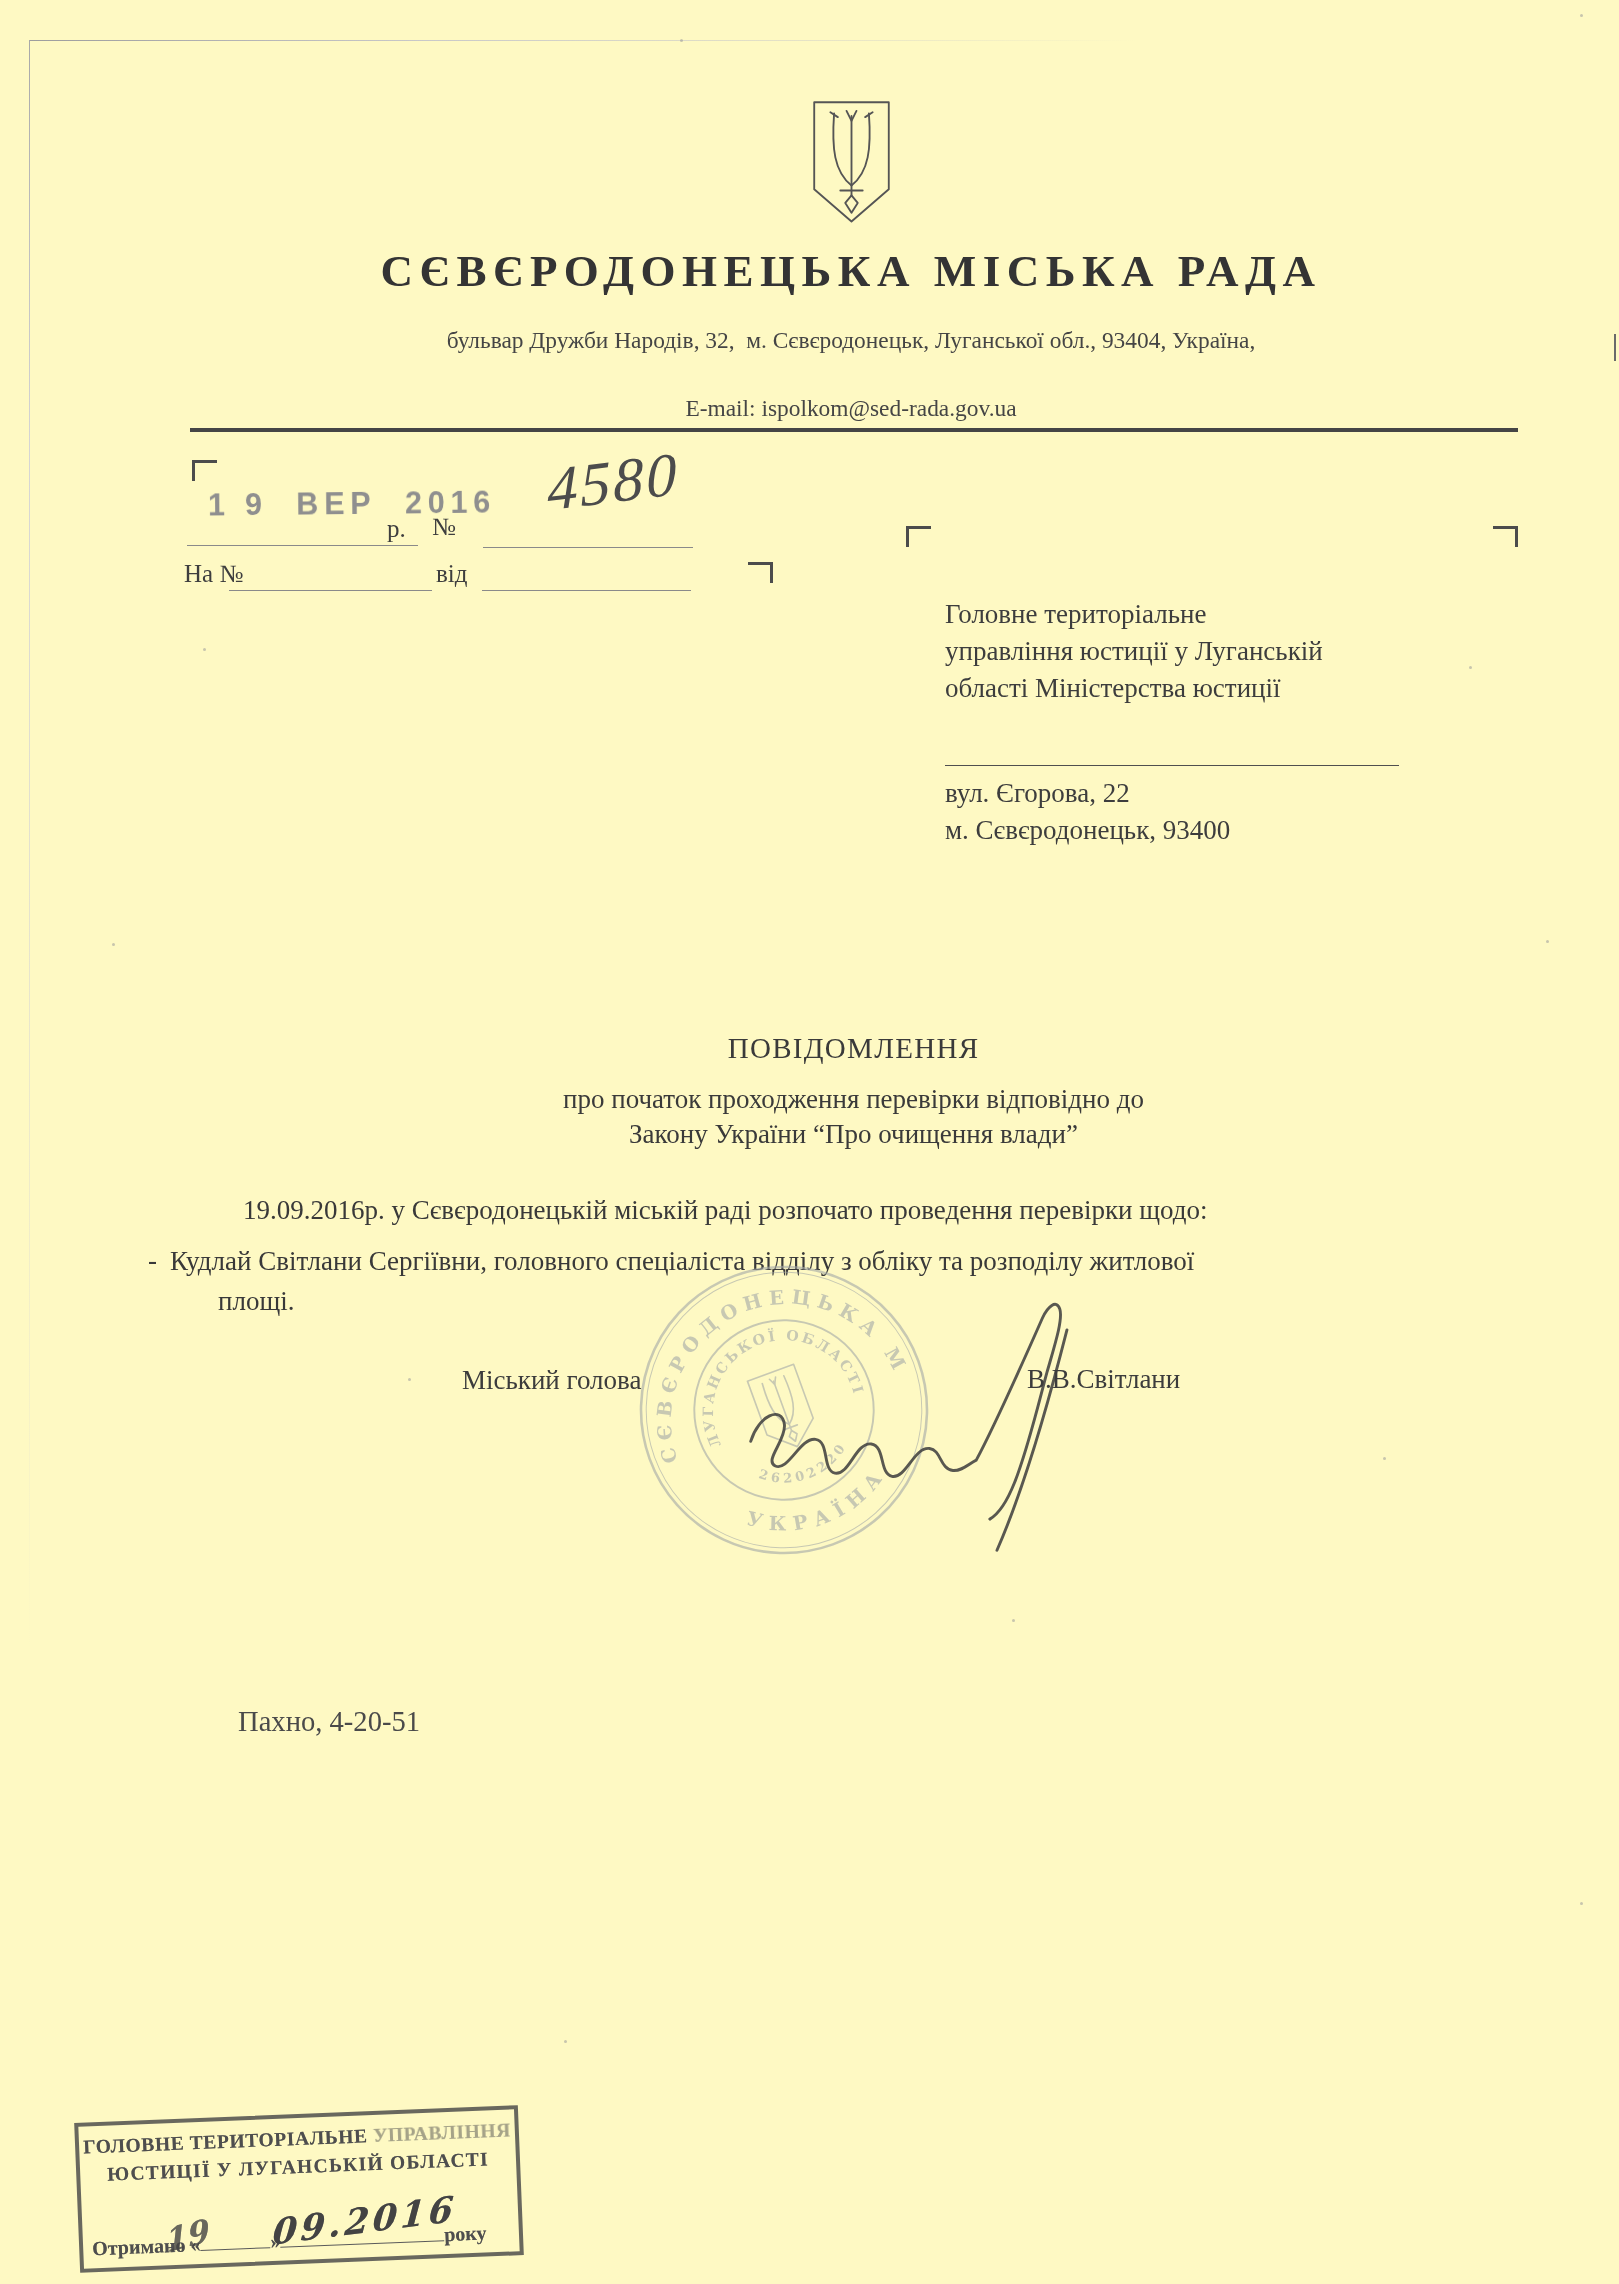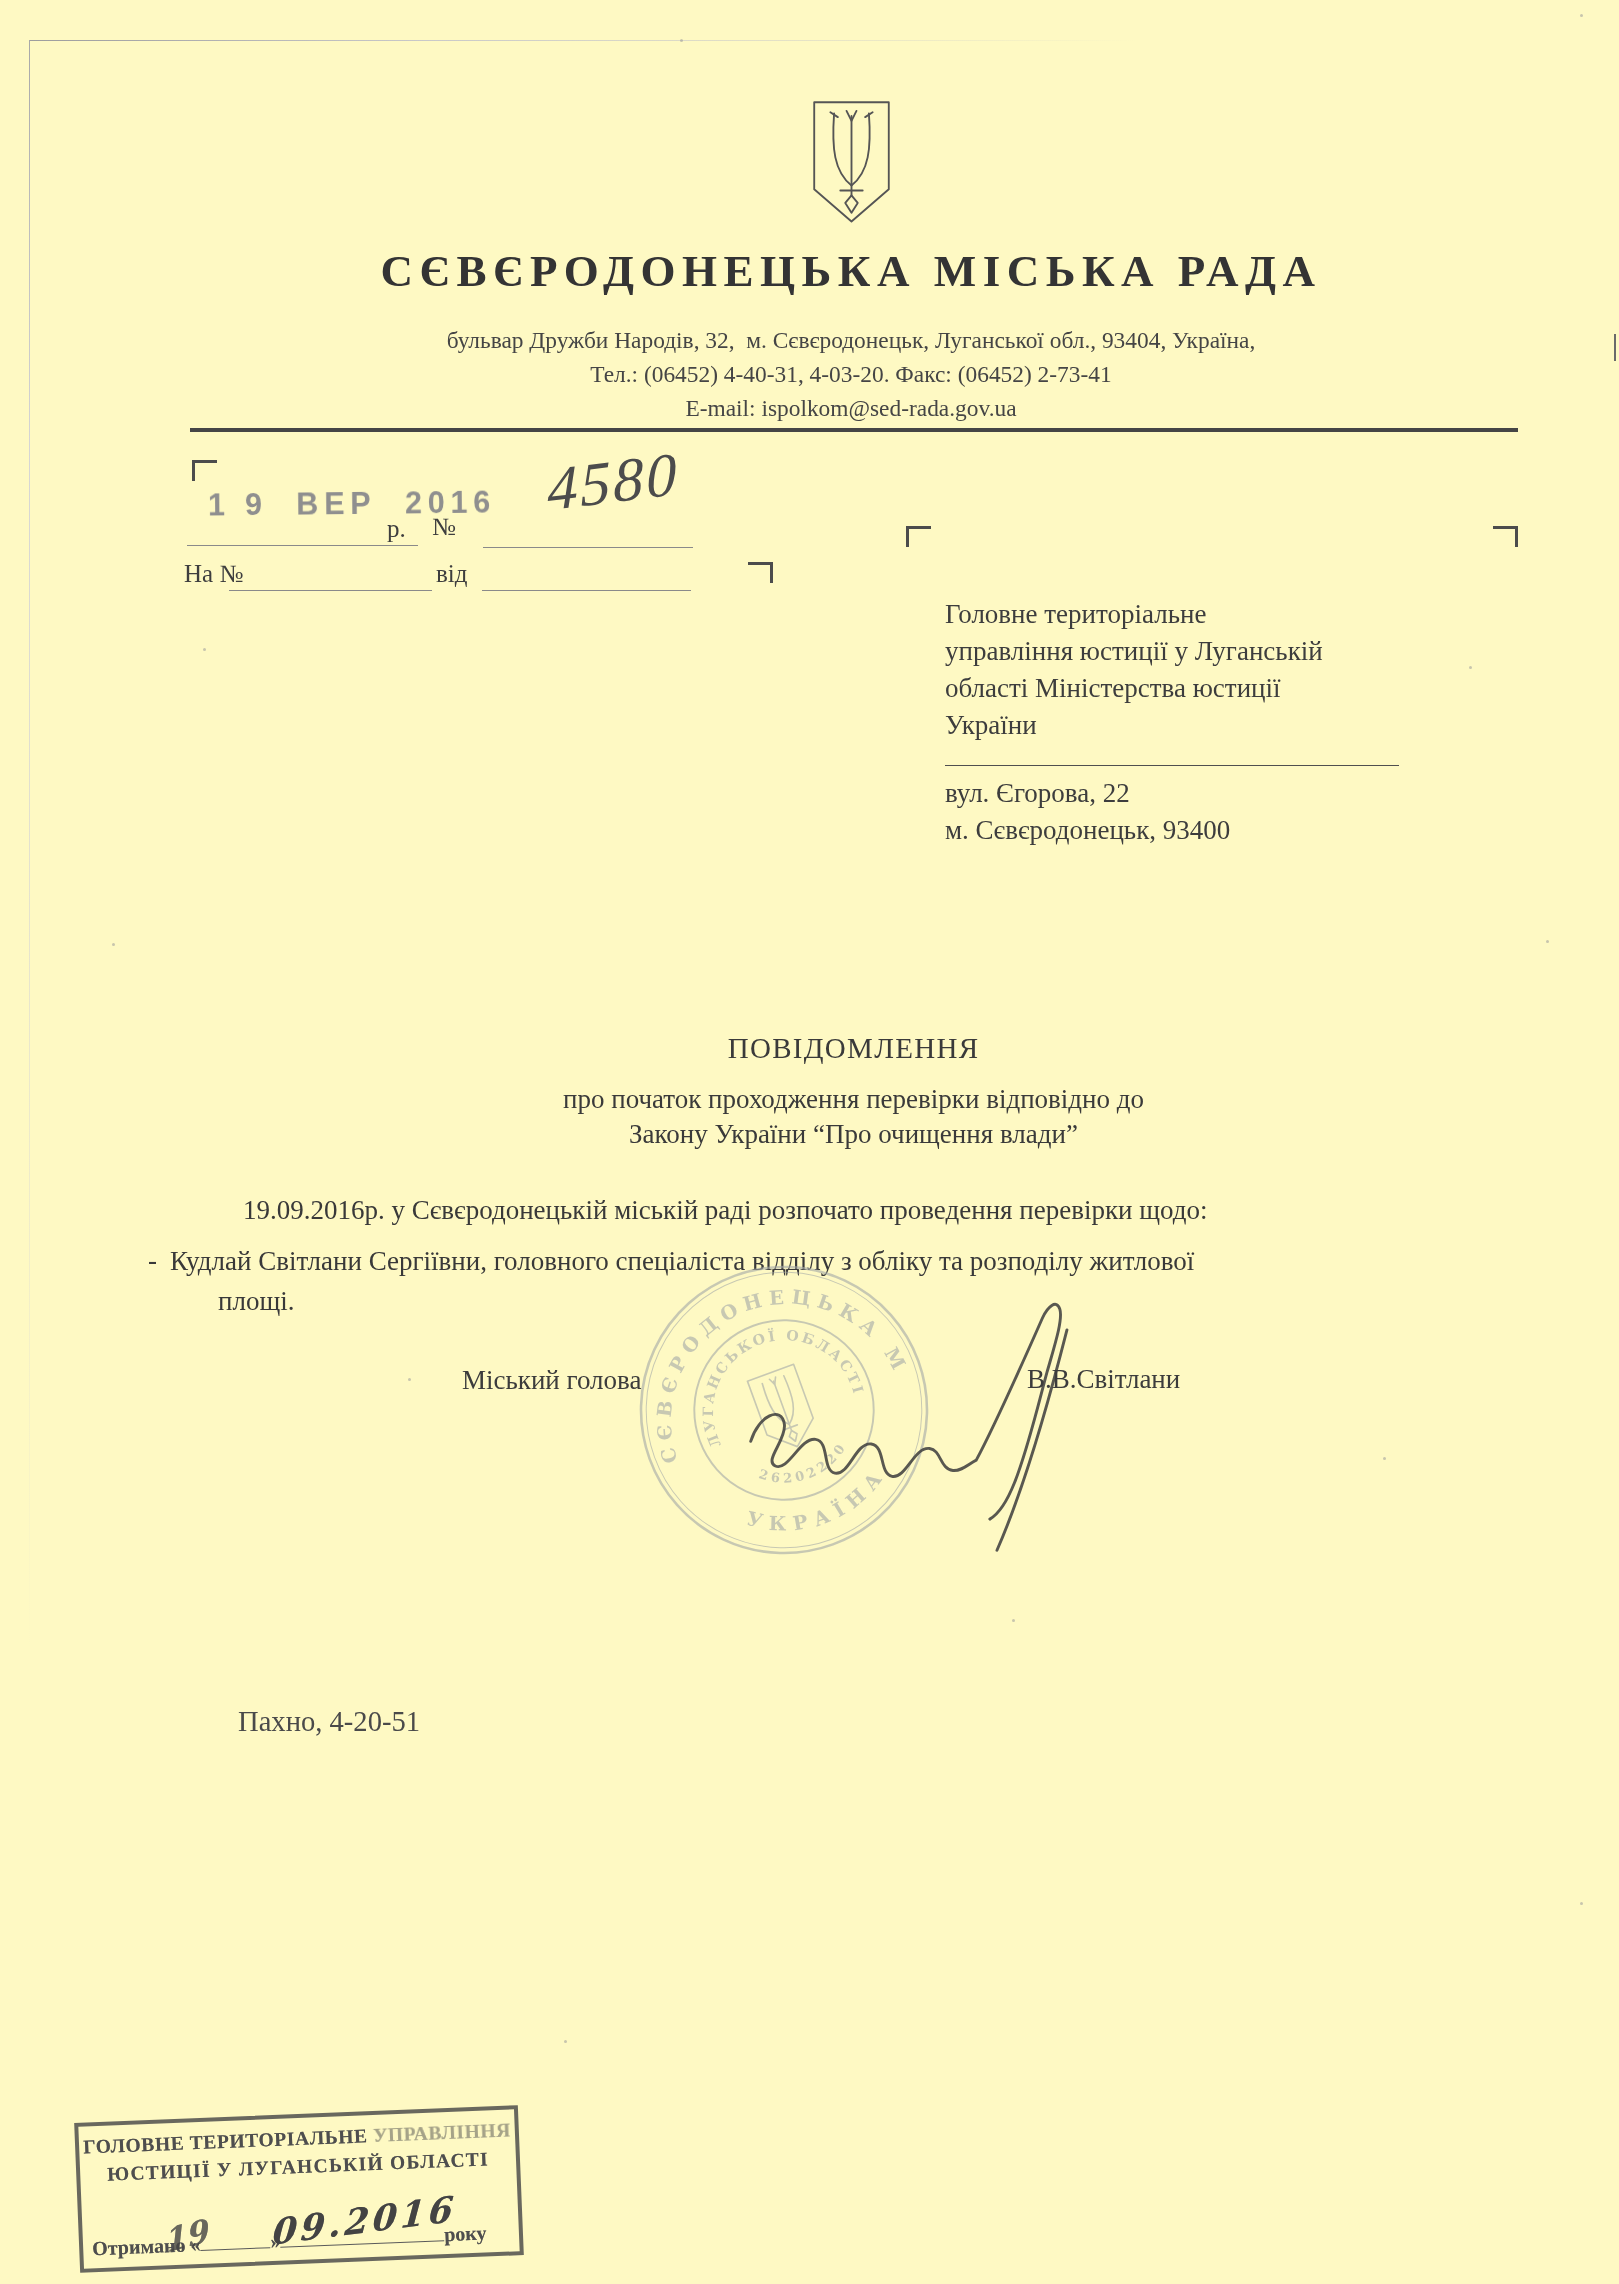--- a/index.html
+++ b/index.html
@@ -94,21 +94,20 @@
       <path d="M98,26 C102,82 98,120 70,142"></path>
       <path d="M36,24 L48,32"></path>
       <path d="M104,24 L92,32"></path>
       <path d="M52,150 H88"></path>
       <path d="M70,158 L60,170 L70,186 L80,170 Z"></path>
     </g>
   </svg>
 
   <div class="abs org-name">СЄВЄРОДОНЕЦЬКА МІСЬКА РАДА</div>
   <div class="abs addr" style="top:327px">бульвар Дружби Народів, 32,  м. Сєвєродонецьк, Луганської обл., 93404, Україна,</div>
-  <div class="abs addr" style="top:361px">Тел.: (06452) 4-40-31, 4-03-20. Факс: (06452) 2-73-41</div>
   <div class="abs addr" style="top:395px">E-mail: ispolkom@sed-rada.gov.ua</div>
   <div class="abs rule"></div>
 
   <div class="abs corner tl" style="left:192px;top:460px"></div>
   <div class="abs date-stamp">1 9  ВЕР  2016</div>
   <div class="abs reg-label" style="left:387px;top:515px">р.</div>
   <div class="abs reg-label" style="left:432px;top:513px">№</div>
   <div class="abs hand-number">4580</div>
   <div class="abs uline" style="left:187px;top:545px;width:231px"></div>
   <div class="abs uline" style="left:483px;top:547px;width:210px"></div>
@@ -116,21 +115,20 @@
   <div class="abs uline" style="left:229px;top:590px;width:203px"></div>
   <div class="abs reg-label" style="left:436px;top:560px">від</div>
   <div class="abs uline" style="left:482px;top:590px;width:209px"></div>
   <div class="abs corner tr" style="left:748px;top:562px"></div>
 
   <div class="abs corner tl" style="left:906px;top:526px"></div>
   <div class="abs corner tr" style="left:1493px;top:526px"></div>
   <div class="abs recip" style="top:599px">Головне територіальне</div>
   <div class="abs recip" style="top:636px">управління юстиції у Луганській</div>
   <div class="abs recip" style="top:673px">області Міністерства юстиції</div>
-  <div class="abs recip" style="top:710px">України</div>
   <div class="abs recip-ul"></div>
   <div class="abs recip" style="top:778px">вул. Єгорова, 22</div>
   <div class="abs recip" style="top:815px">м. Сєвєродонецьк, 93400</div>
 
   <div class="abs subj subj-title" style="top:1032px">ПОВІДОМЛЕННЯ</div>
   <div class="abs subj subj-sub" style="top:1073px">про початок проходження перевірки відповідно до</div>
   <div class="abs subj subj-sub" style="top:1108px">Закону України “Про очищення влади”</div>
 
   <div class="abs body-text" style="left:243px;top:1172px;width:1298px">19.09.2016р. у Сєвєродонецькій міській раді розпочато проведення перевірки щодо:</div>
   <div class="abs body-text" style="left:148px;top:1222px">-</div>

